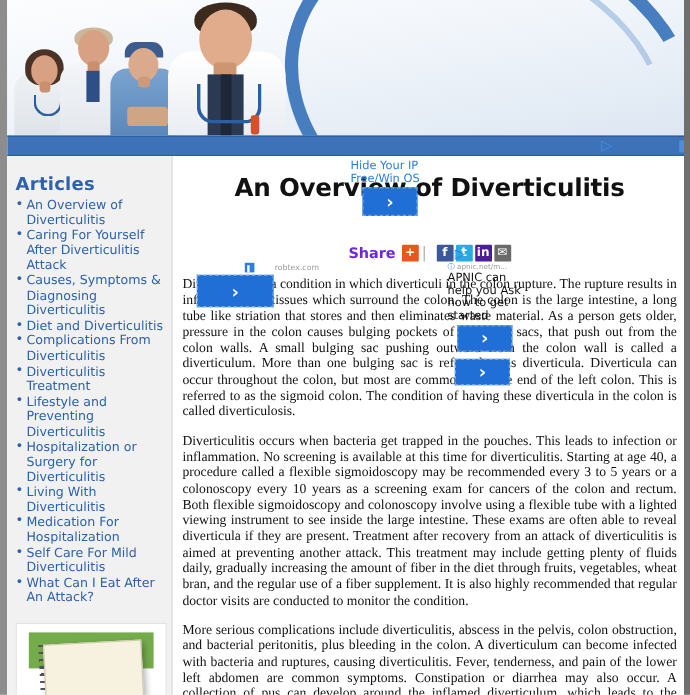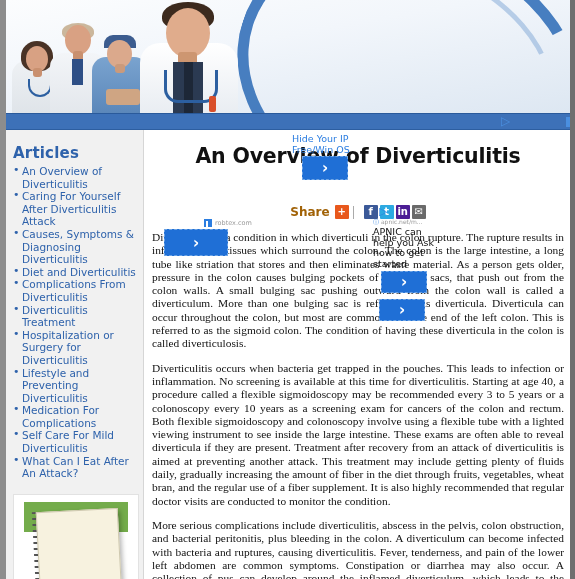--- a/index.html
+++ b/index.html
@@ -107,21 +107,21 @@
   }
   h1.title{
     margin:14px 0 0 0;text-align:center;
     font-family:"DejaVu Sans","Liberation Sans",sans-serif;
     font-size:20.5px;font-weight:bold;color:#111;letter-spacing:-0.2px;
   }
   .share{
     margin:34px 0 0 0;text-align:center;position:relative;height:18px;
   }
   .share-label{
-    font-family:"DejaVu Sans",sans-serif;font-weight:bold;font-size:12px;color:#a16207;
+    font-family:"DejaVu Sans",sans-serif;font-weight:bold;font-size:12px;color:#6d28d9;
     vertical-align:middle;
   }
   .sq{
     display:inline-block;width:14px;height:14px;vertical-align:middle;
     margin-left:2px;border-radius:1px;font-family:"DejaVu Sans",sans-serif;
     color:#fff;font-size:10px;line-height:14px;text-align:center;font-weight:bold;
   }
   .sq.plus{background:#e8581c;margin-left:5px;}
   .sq.fb{background:#3b5998;margin-left:7px;}
   .sq.tw{background:#2ca9e1;}
@@ -139,21 +139,21 @@
   
   .ad{position:absolute;z-index:30;font-family:"DejaVu Sans",sans-serif;}
   .ad-txt{color:#2b7de0;font-size:9.5px;line-height:10.5px;}
   .ad-img{
     background:#1f6fd6;color:#fff;display:flex;align-items:center;justify-content:center;
     font-size:15px;font-weight:bold;border:1px dashed #6fa5e5;box-sizing:border-box;
   }
   #ad-ipfree{left:286px;top:134px;width:62px;}
   #ad-ipfree .ad-img{width:46px;height:24px;margin-left:10px;margin-top:1px;}
   #ad-robtex{left:158px;top:219px;width:64px;}
-  .robtex-row{display:flex;align-items:center;gap:3px;padding-left:40px;}
+  .robtex-row{display:flex;align-items:center;gap:17px;padding-left:40px;}
   .robtex-ico{
     width:8px;height:8px;background:#2b7de0;position:relative;flex:0 0 8px;
   }
   .robtex-ico:after{content:"";position:absolute;left:2px;top:2px;width:2px;height:6px;background:#fff;}
   .robtex-lbl{color:#9a9a9a;font-size:6.5px;}
   #ad-robtex .ad-img{width:64px;height:27px;margin-top:2px;}
   #ad-apnic{left:367px;top:207px;width:62px;}
   .dtri{color:#2b7de0;font-size:11px;line-height:10px;margin-left:6px;}
   .apnic-src{color:#9a9a9a;font-size:6px;margin-top:1px;}
   .apnic-src b{color:#2b7de0;font-weight:normal;}
@@ -221,23 +221,24 @@
 
     <div class="sidebar">
       <h2>Articles</h2>
       <ul>
         <li>An Overview of Diverticulitis</li>
         <li>Caring For Yourself After Diverticulitis Attack</li>
         <li>Causes, Symptoms &amp; Diagnosing Diverticulitis</li>
         <li>Diet and Diverticulitis</li>
         <li>Complications From Diverticulitis</li>
         <li>Diverticulitis Treatment</li>
+        <li>Lifestyle and Preventing Diverticulitis</li>
         <li>Hospitalization or Surgery for Diverticulitis</li>
-        <li>Lifestyle and Preventing Diverticulitis</li>
-        <li>Medication For Complications</li>
+        <li>Living With Diverticulitis</li>
+        <li>Medication For Hospitalization</li>
         <li>Self Care For Mild Diverticulitis</li>
         <li>What Can I Eat After An Attack?</li>
       </ul>
 
       <div class="ebook">
         <div class="ebook-green"></div>
 
         <div class="ebook-spiral"></div>
         <div class="ebook-book"></div>
 

